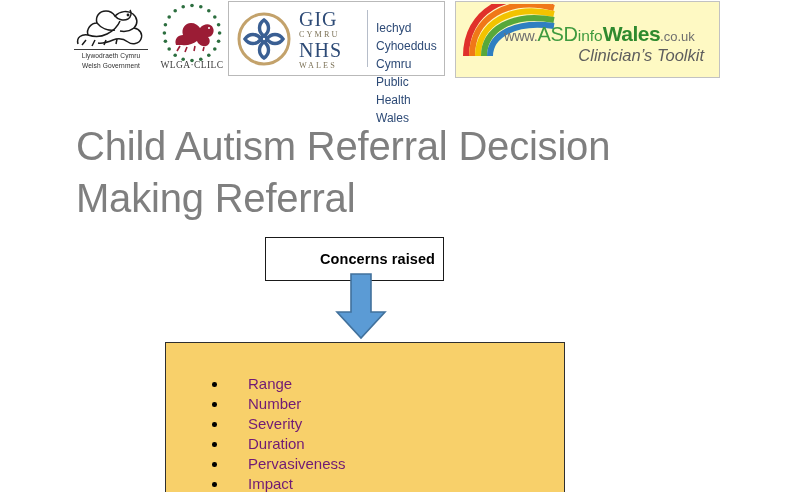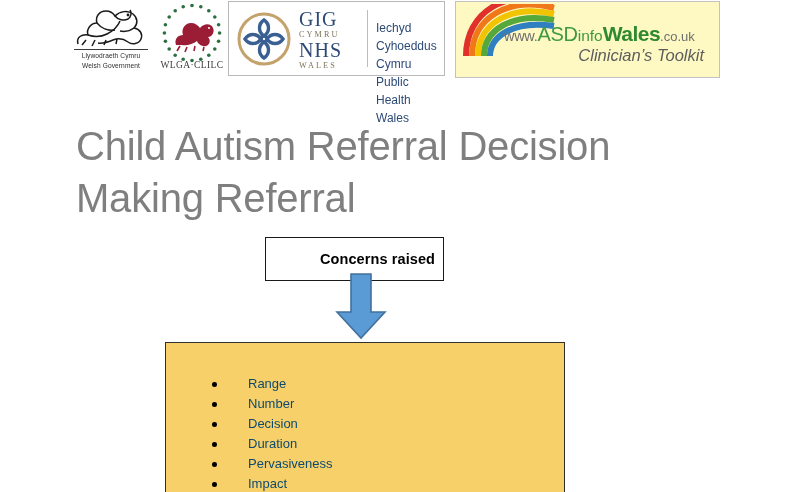--- a/index.html
+++ b/index.html
@@ -239,22 +239,22 @@
     left: 46px; top: 31px;
     margin: 0;
     padding: 0;
     list-style: none;
   }
   .symptoms-list li {
     position: relative;
     height: 20px;
     line-height: 20px;
     padding-left: 36px;
-    font-size: 13px;
-    color: #0c4a6e;
+    font-size: 15px;
+    color: #701a75;
     white-space: nowrap;
   }
   .symptoms-list li .bullet {
     position: absolute;
     left: 0; top: 8px;
     width: 4.6px; height: 4.6px;
     border-radius: 50%;
     background: #000000;
   }
 </style>
@@ -371,18 +371,18 @@
 </div>
 
 <svg class="arrow-down" viewBox="0 0 64 68">
   <polygon points="22,2 42,2 42,40 56,40 32,66 8,40 22,40" fill="#5b9bd5" stroke="#41719c" stroke-width="1.6"></polygon>
 </svg>
 
 <div class="symptoms-box">
   <ul class="symptoms-list">
     <li><span class="bullet"></span><span>Range</span></li>
     <li><span class="bullet"></span><span>Number</span></li>
-    <li><span class="bullet"></span><span>Decision</span></li>
+    <li><span class="bullet"></span><span>Severity</span></li>
     <li><span class="bullet"></span><span>Duration</span></li>
     <li><span class="bullet"></span><span>Pervasiveness</span></li>
     <li><span class="bullet"></span><span>Impact</span></li>
   </ul>
 </div>
 
 </body></html>

